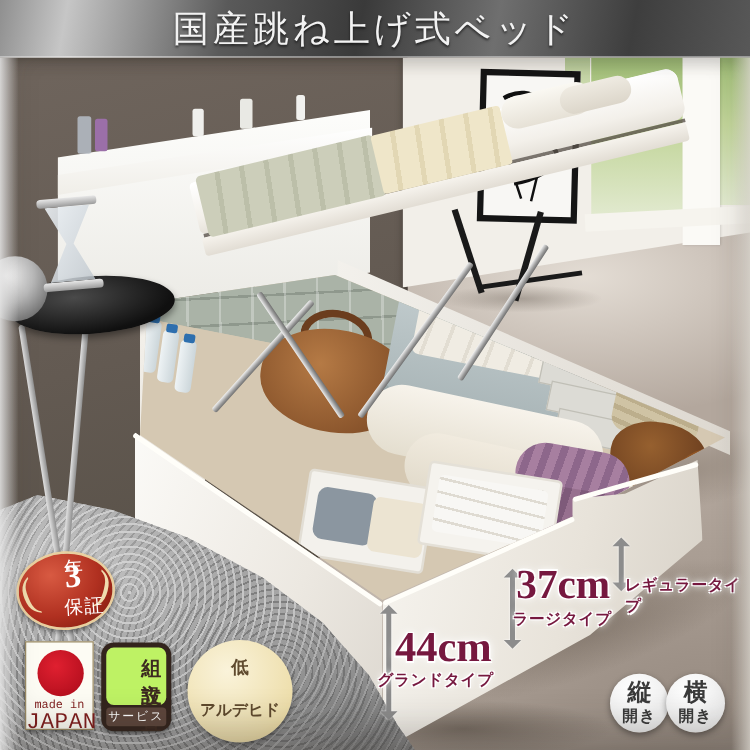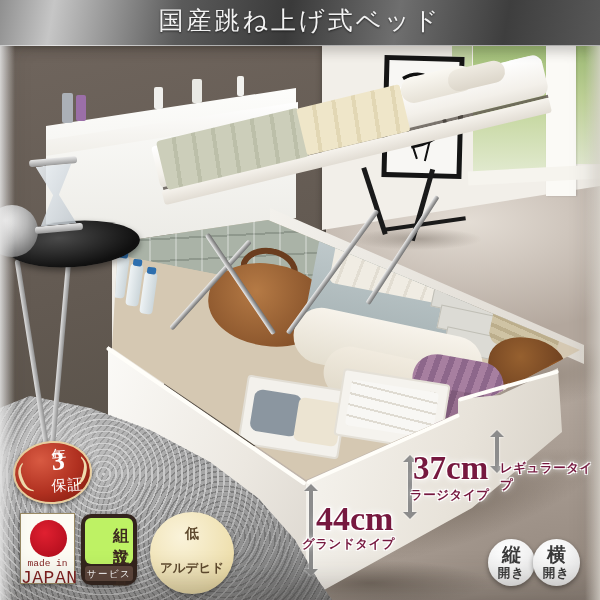--- a/index.html
+++ b/index.html
@@ -5,21 +5,21 @@
   html,body{margin:0;padding:0;background:#222;}
   #stage{position:relative;width:600px;height:600px;overflow:hidden;
     font-family:"Liberation Sans","DejaVu Sans",sans-serif;background:#b3a79d;}
   #stage *{position:absolute;box-sizing:border-box;}
 
   
   .header{left:0;top:0;width:600px;height:46px;z-index:70;
     background:linear-gradient(100deg,#8f8f8f 0%,#c6c6c6 9%,#5a5a5a 30%,#3a3a3a 48%,#6f6f6f 66%,#3e3e3e 84%,#585858 100%);
     border-bottom:1px solid rgba(255,255,255,.55);}
   .header .title{position:absolute;left:0;top:4px;width:100%;text-align:center;
-    font-family:"Liberation Serif","DejaVu Serif",serif;font-size:25px;letter-spacing:3px;
+    font-family:"Liberation Serif","DejaVu Serif",serif;font-size:29px;letter-spacing:3px;
     color:#f2f2f2;text-shadow:0 1px 2px rgba(0,0,0,.6);}
 
   
   .floor{left:0;top:170px;width:600px;height:430px;z-index:4;background:#b3a79d;
     background-image:
       radial-gradient(ellipse 340px 160px at 78% 12%, rgba(236,230,222,.85), transparent 70%),
       radial-gradient(ellipse 300px 180px at 45% 45%, rgba(205,195,185,.6), transparent 70%),
       radial-gradient(ellipse 420px 260px at 95% 95%, rgba(120,108,98,.5), transparent 75%),
       radial-gradient(ellipse 260px 140px at 10% 80%, rgba(130,120,110,.45), transparent 75%),
       radial-gradient(ellipse 200px 90px at 60% 70%, rgba(225,217,208,.5), transparent 70%);}

